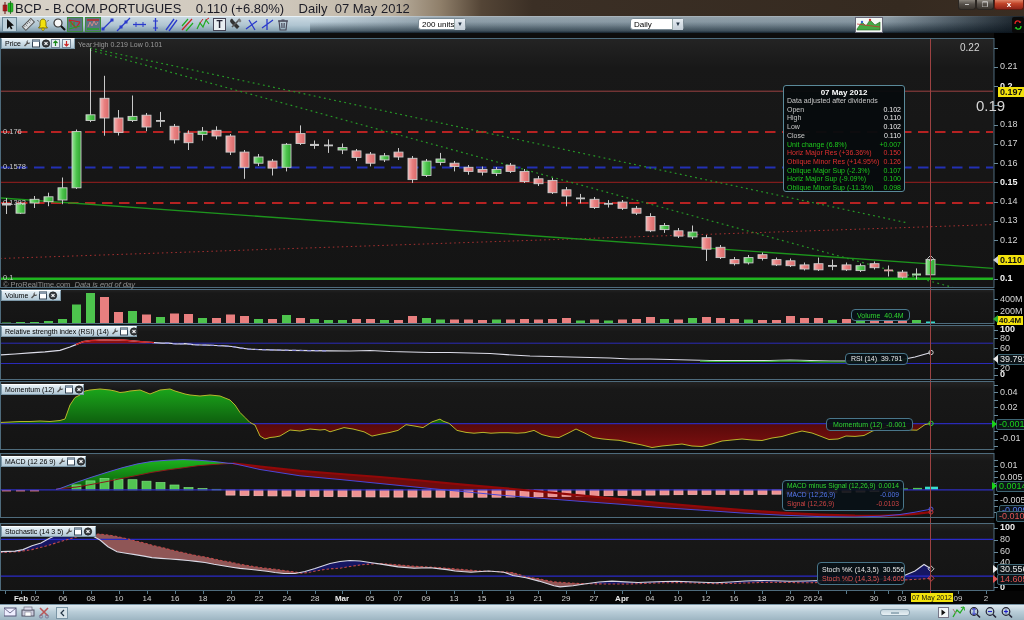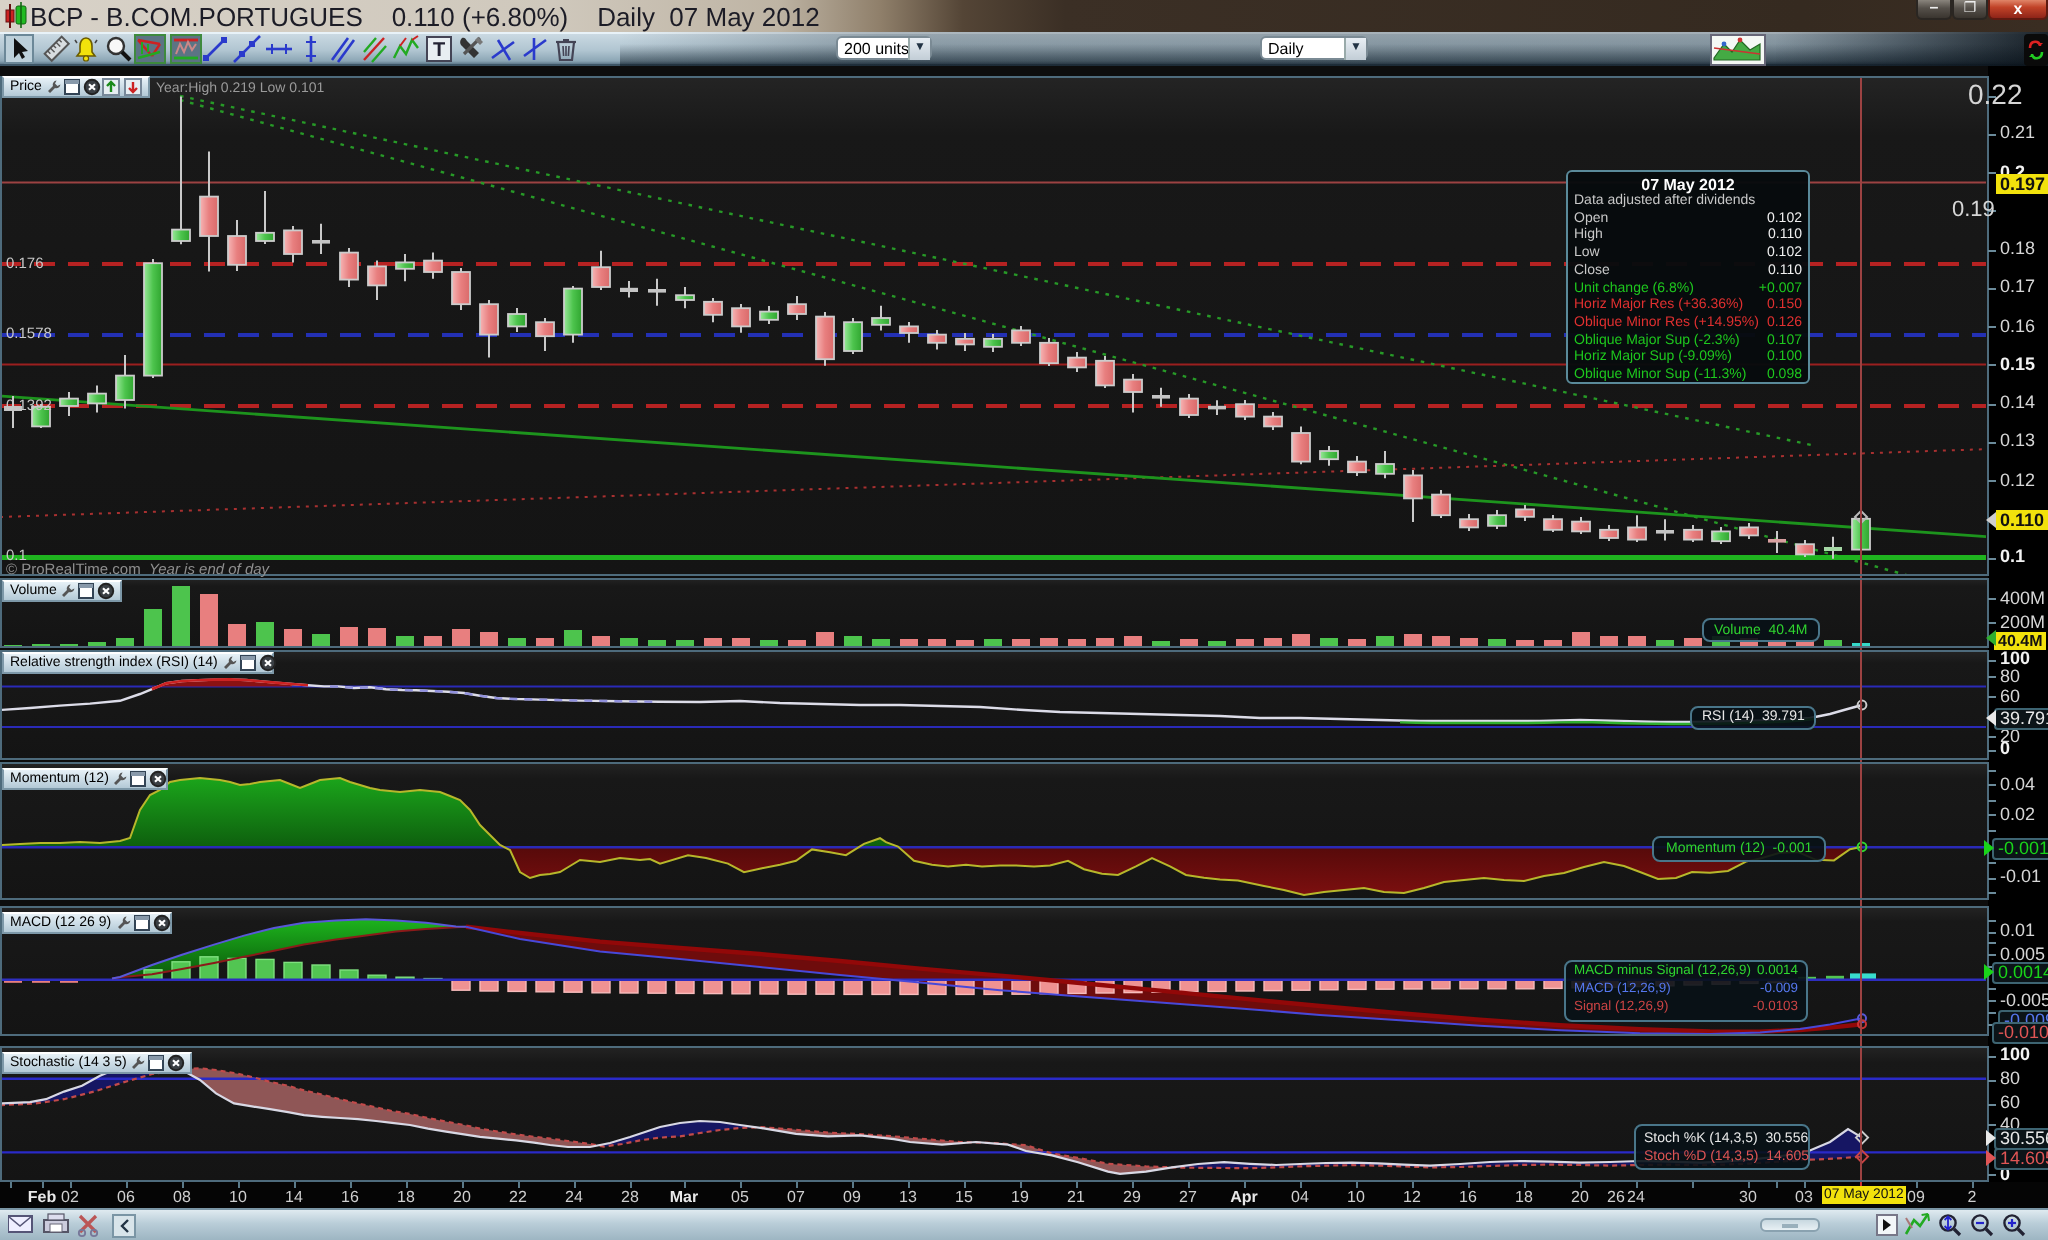--- a/index.html
+++ b/index.html
@@ -577,33 +577,33 @@
 <div class="tab" style="left:1px;top:525.5px;width:95px">Stochastic (14 3 5)<svg width="29" height="9" style="margin-left:1px;flex:none">
       <g>
         <path d="M1 6.5 L3.5 4 C3.1 2.8 3.9 1.4 5.3 1.3 L4.5 2.8 L5.7 4 L7.2 3.2 C7.1 4.6 5.7 5.4 4.5 5 L2 7.5 Z" fill="#555"></path>
         <rect x="9.5" y="1" width="7" height="7" fill="#fff" stroke="#345"></rect>
         <rect x="9.5" y="1" width="7" height="2" fill="#89a"></rect>
         <circle cx="23" cy="4.5" r="3.6" fill="#3a3f44" stroke="#222"></circle>
         <path d="M21.5 3.1 L24.5 5.9 M24.5 3.1 L21.5 5.9" stroke="#fff" stroke-width="1.1"></path>
       </g>
     </svg></div>
 <div class="abs" style="left:78px;top:41px;font-size:7px;color:#9a9a9a;z-index:4">Year:High 0.219 Low 0.101</div>
-<div class="abs" style="left:3px;top:280px;font-size:7.5px;color:#8f8f8f;z-index:4">© ProRealTime.com&nbsp; <i>Year is end of day</i></div>
+<div class="abs" style="left:3px;top:280px;font-size:7.5px;color:#8f8f8f;z-index:4">© ProRealTime.com&nbsp; <i>Data is end of day</i></div>
 <div class="abs" style="left:3px;top:126.5px;font-size:7.5px;color:#c8c8c8;z-index:3">0.176</div>
 <div class="abs" style="left:3px;top:161.5px;font-size:7.5px;color:#c8c8c8;z-index:3">0.1578</div>
 <div class="abs" style="left:3px;top:197.5px;font-size:7.5px;color:#c8c8c8;z-index:3">0.1392</div>
 <div class="abs" style="left:3px;top:273px;font-size:7.5px;color:#c8c8c8;z-index:3">0.1</div>
 <div class="abs" style="left:994px;top:47.5px;width:4px;height:1px;background:#6a8a9a;z-index:3"></div>
-<div class="lbl" style="left:984px;top:43.0px;font-size:14px;z-index:3">0.22</div>
+<div class="lbl" style="left:960px;top:43.0px;font-size:10px;z-index:3">0.22</div>
 <div class="abs" style="left:994px;top:66.8px;width:4px;height:1px;background:#6a8a9a;z-index:3"></div>
 <div class="lbl" style="left:1000px;top:62.3px;font-size:9px;z-index:3">0.21</div>
 <div class="abs" style="left:994px;top:86px;width:4px;height:1px;background:#6a8a9a;z-index:3"></div>
 <div class="lbl lblb" style="left:1000px;top:81.5px;font-size:9px;z-index:3">0.2</div>
 <div class="abs" style="left:994px;top:105.3px;width:4px;height:1px;background:#6a8a9a;z-index:3"></div>
-<div class="lbl" style="left:976px;top:100.8px;font-size:11px;z-index:3">0.19</div>
+<div class="lbl" style="left:976px;top:100.8px;font-size:15px;z-index:3">0.19</div>
 <div class="abs" style="left:994px;top:124.6px;width:4px;height:1px;background:#6a8a9a;z-index:3"></div>
 <div class="lbl" style="left:1000px;top:120.1px;font-size:9px;z-index:3">0.18</div>
 <div class="abs" style="left:994px;top:143.8px;width:4px;height:1px;background:#6a8a9a;z-index:3"></div>
 <div class="lbl" style="left:1000px;top:139.3px;font-size:9px;z-index:3">0.17</div>
 <div class="abs" style="left:994px;top:163.1px;width:4px;height:1px;background:#6a8a9a;z-index:3"></div>
 <div class="lbl" style="left:1000px;top:158.6px;font-size:9px;z-index:3">0.16</div>
 <div class="abs" style="left:994px;top:182.3px;width:4px;height:1px;background:#6a8a9a;z-index:3"></div>
 <div class="lbl lblb" style="left:1000px;top:177.8px;font-size:9px;z-index:3">0.15</div>
 <div class="abs" style="left:994px;top:201.6px;width:4px;height:1px;background:#6a8a9a;z-index:3"></div>
 <div class="lbl" style="left:1000px;top:197.1px;font-size:9px;z-index:3">0.14</div>

